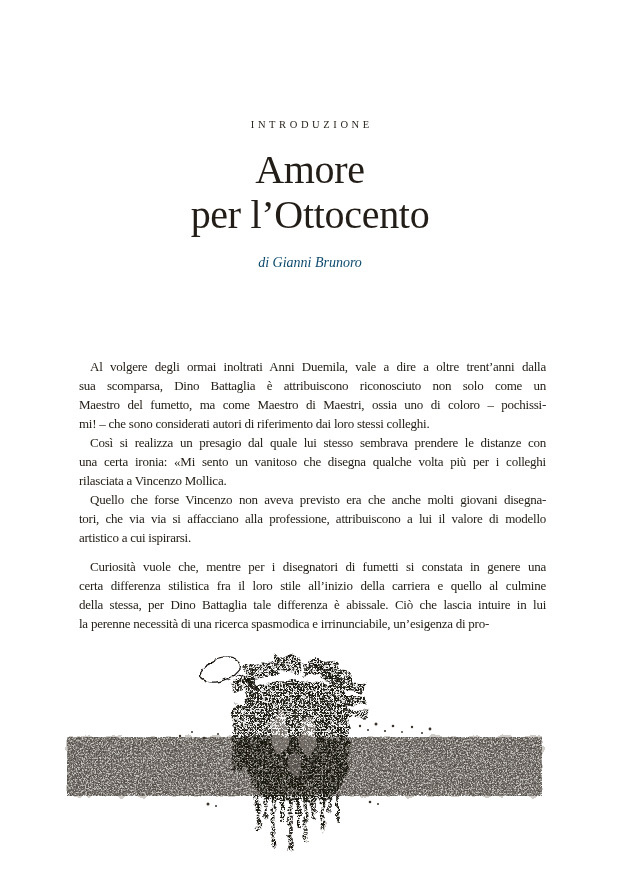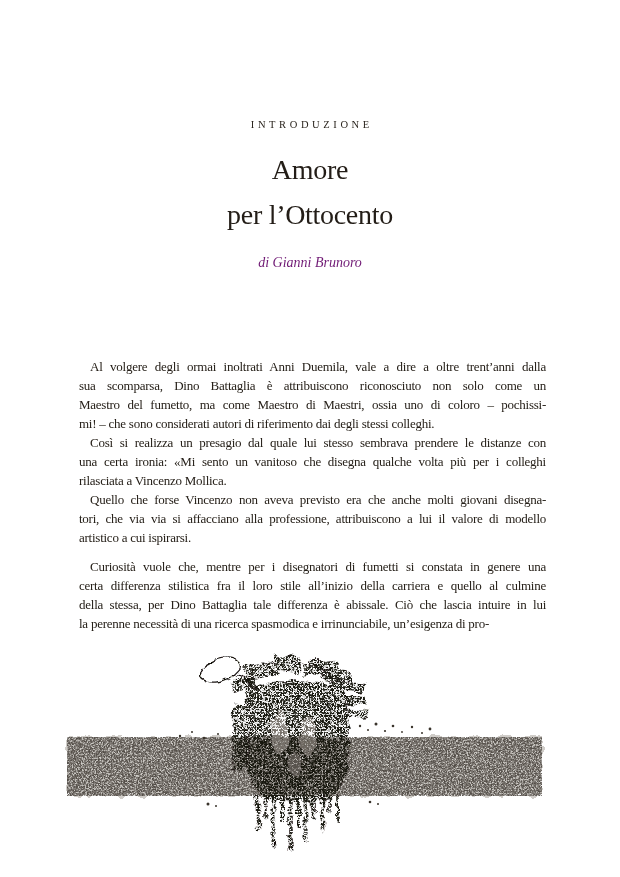--- a/index.html
+++ b/index.html
@@ -14,27 +14,27 @@
     background:var(--page-bg);overflow:hidden;
     font-family:"Liberation Serif", serif;color:var(--text-ink);
   }
   .kicker{
     position:absolute;top:119px;left:0;right:0;text-align:center;
     font-size:10.5px;letter-spacing:3.6px;text-indent:3.6px;
     font-weight:400;color:#2b251e;
   }
   .title{
     position:absolute;top:147px;left:0;right:0;text-align:center;
-    font-size:28px;line-height:45px;font-weight:400;letter-spacing:-0.3px;
+    font-size:40px;line-height:45px;font-weight:400;letter-spacing:-0.3px;
     color:#231d17;
   }
   .title .title-line{display:block;}
   .byline{
     position:absolute;top:255px;left:0;right:0;text-align:center;
-    font-style:italic;font-size:14px;color:#701a75;
+    font-style:italic;font-size:14px;color:#0c4a6e;
   }
   .article{
     position:absolute;top:357px;left:79px;width:467px;
     font-size:13px;line-height:19px;letter-spacing:-0.25px;
     color:var(--text-ink);
   }
   .para{margin:0;}
   .para.gap{margin-top:10px;}
   .line{text-align:justify;text-align-last:justify;white-space:normal;}
   .line.first{text-indent:11px;}
@@ -53,21 +53,21 @@
     <span class="title-line">per l’Ottocento</span>
   </h1>
 
   <div class="byline">di Gianni Brunoro</div>
 
   <div class="article">
       <div class="para">
         <div class="line first">Al volgere degli ormai inoltrati Anni Duemila, vale a dire a oltre trent’anni dalla</div>
         <div class="line">sua scomparsa, Dino Battaglia è attribuiscono riconosciuto non solo come un</div>
         <div class="line">Maestro del fumetto, ma come Maestro di Maestri, ossia uno di coloro – pochissi-</div>
-        <div class="line last">mi! – che sono considerati autori di riferimento dai degli stessi colleghi.</div>
+        <div class="line last">mi! – che sono considerati autori di riferimento dai loro stessi colleghi.</div>
       </div>
       <div class="para">
         <div class="line first">Così si realizza un presagio dal quale lui stesso sembrava prendere le distanze con</div>
         <div class="line">una certa ironia: «Mi sento un vanitoso che disegna qualche volta più per i colleghi</div>
         <div class="line last">rilasciata a Vincenzo Mollica.</div>
       </div>
       <div class="para">
         <div class="line first">Quello che forse Vincenzo non aveva previsto era che anche molti giovani disegna-</div>
         <div class="line">tori, che via via si affacciano alla professione, attribuiscono a lui il valore di modello</div>
         <div class="line last">artistico a cui ispirarsi.</div>

